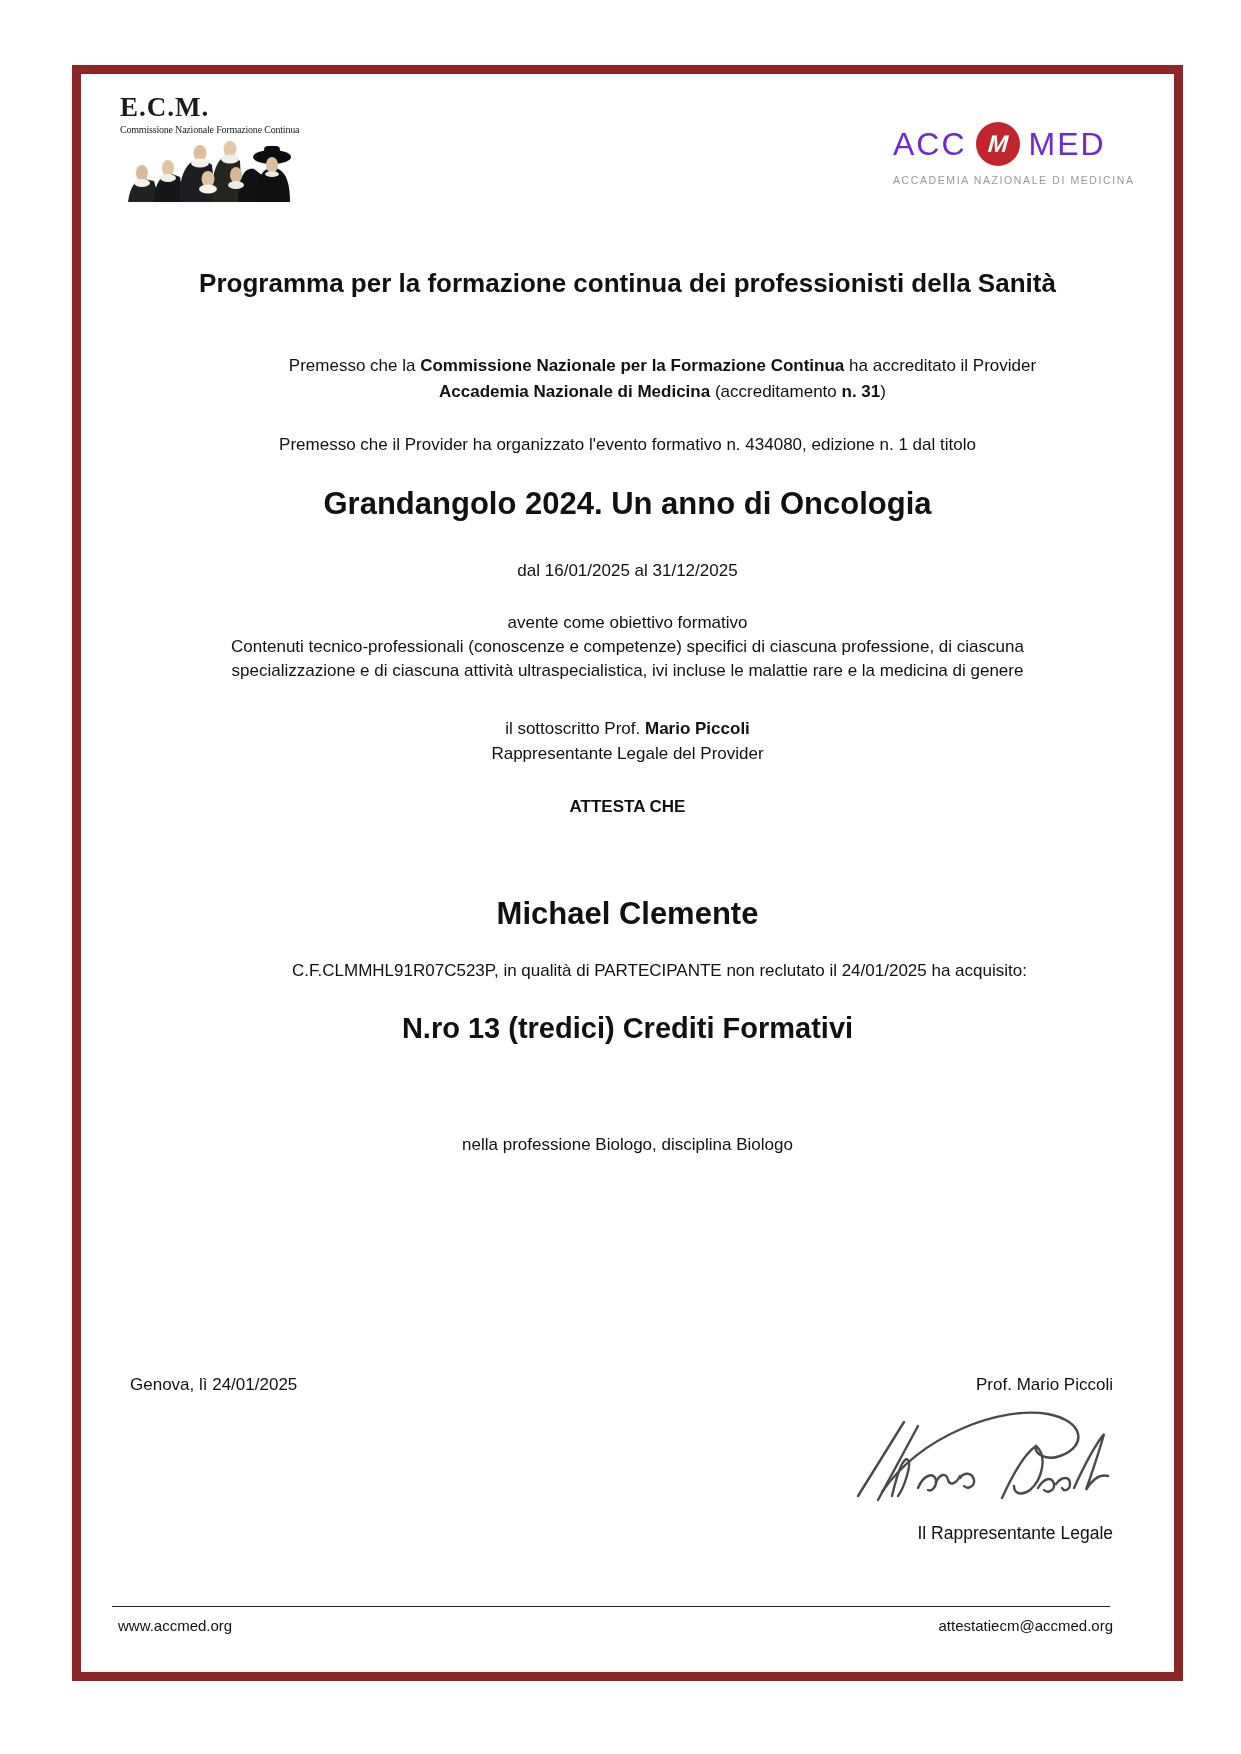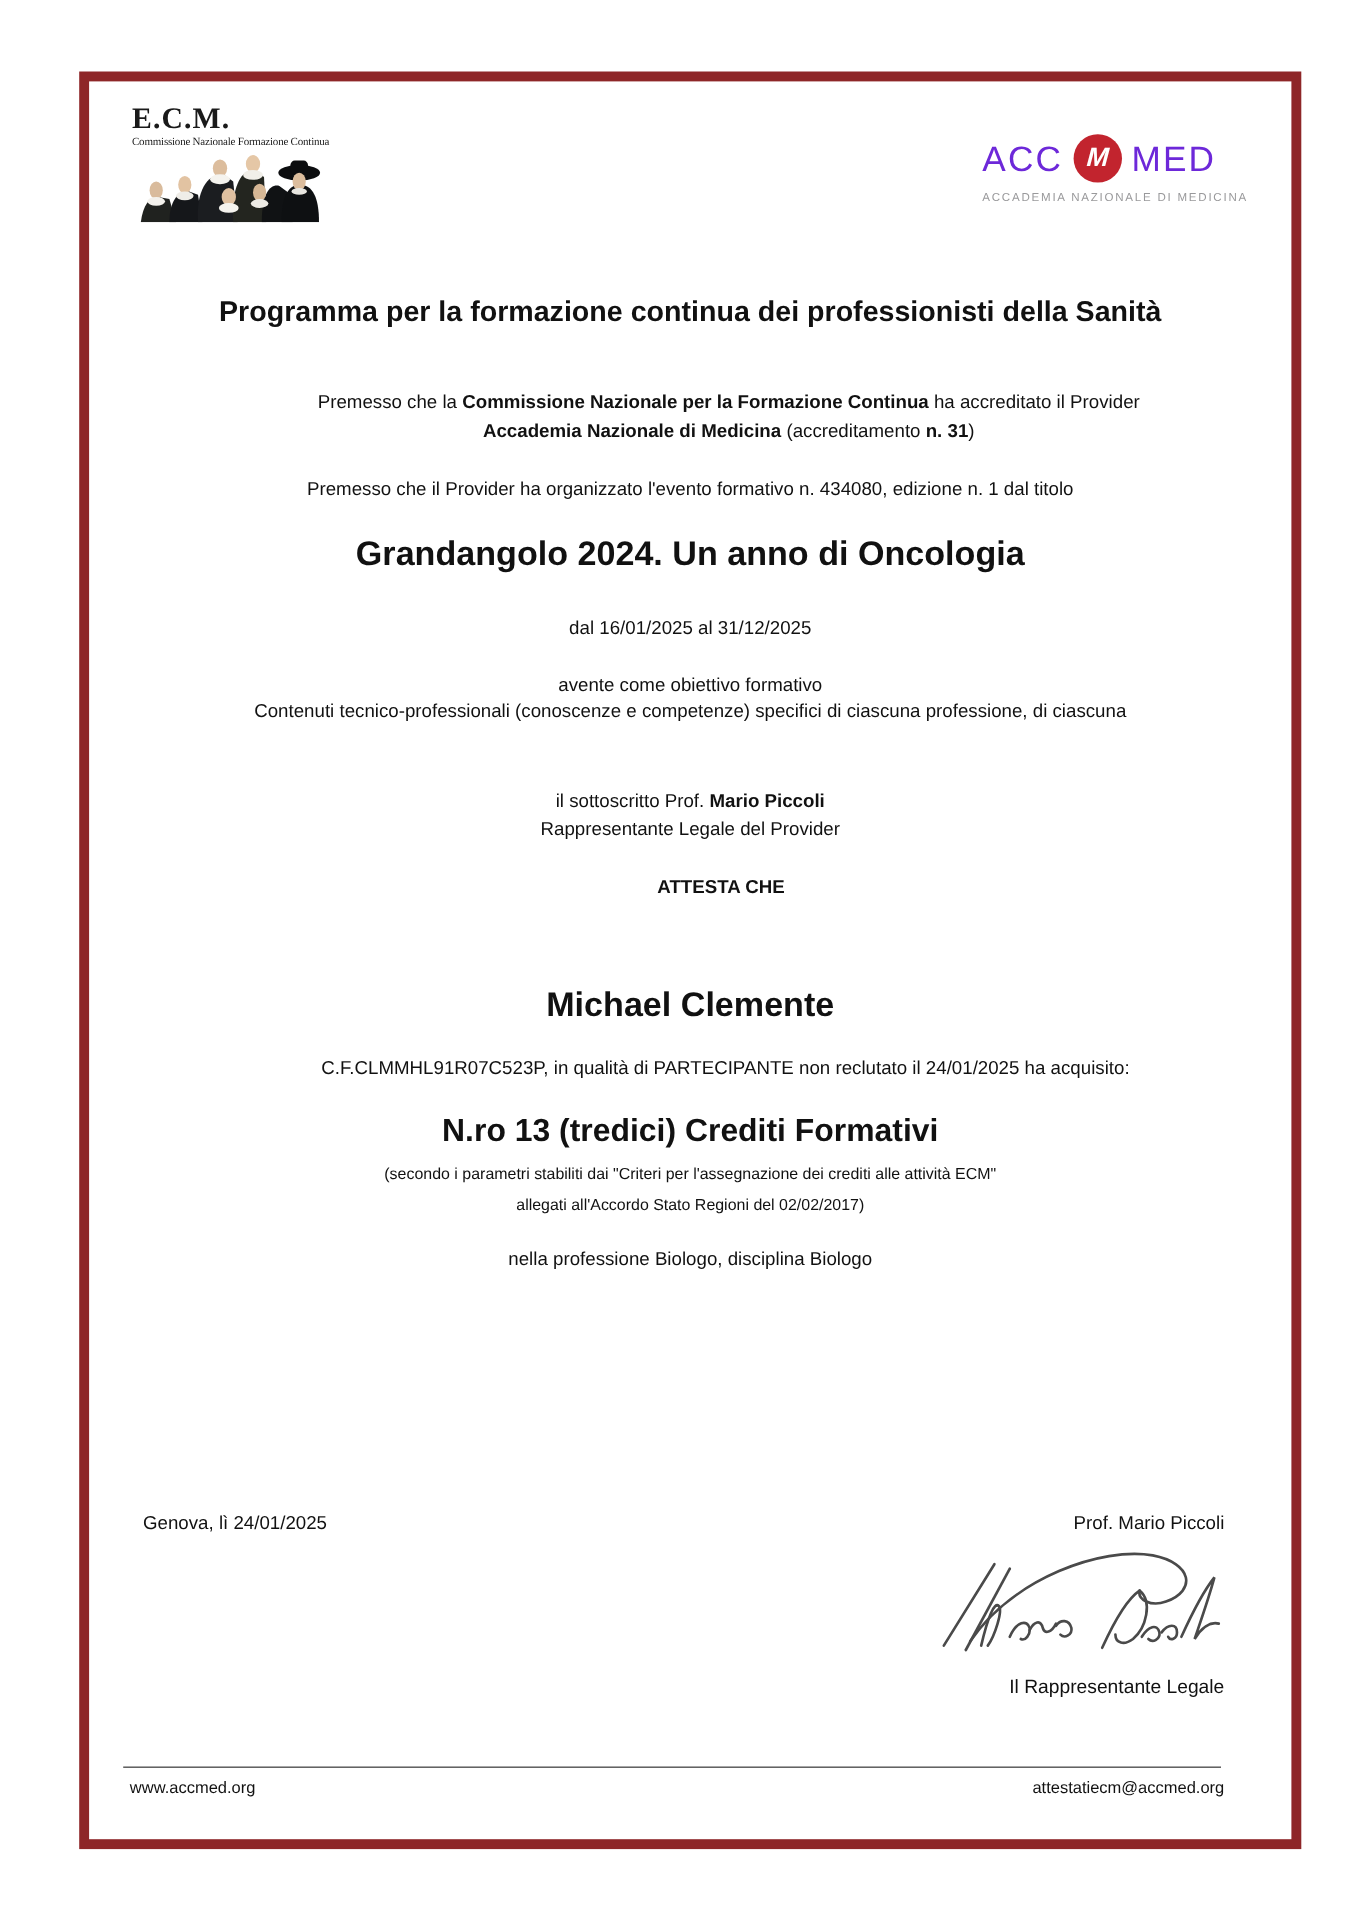--- a/index.html
+++ b/index.html
@@ -94,38 +94,35 @@
 
   <div class="centered t17" style="top:432px;">Premesso che il Provider ha organizzato l'evento formativo n. 434080, edizione n. 1 dal titolo</div>
 
   <div class="centered event-title" style="top:486px;">Grandangolo 2024. Un anno di Oncologia</div>
 
   <div class="centered t17" style="top:558px;">dal 16/01/2025 al 31/12/2025</div>
 
   <div class="centered t17" style="top:611px;line-height:24px;">
     <div>avente come obiettivo formativo</div>
     <div>Contenuti tecnico-professionali (conoscenze e competenze) specifici di ciascuna professione, di ciascuna</div>
+    <div>specializzazione e di ciascuna attività ultraspecialistica, ivi incluse le malattie rare e la medicina di genere</div>
   </div>
 
   <div class="centered t17" style="top:716px;line-height:25px;">
     <div><span>il sottoscritto Prof. </span><span class="b">Mario Piccoli</span></div>
     <div>Rappresentante Legale del Provider</div>
   </div>
 
-  <div class="centered t17 b" style="top:794px;padding-left:28px;">ATTESTA CHE</div>
+  <div class="centered t17 b" style="top:794px;">ATTESTA CHE</div>
 
   <div class="centered name-title" style="top:896px;">Michael Clemente</div>
 
   <div class="centered t17" style="top:958px;margin-left:32px;">C.F.CLMMHL91R07C523P, in qualità di PARTECIPANTE non reclutato il 24/01/2025 ha acquisito:</div>
 
   <div class="centered credits-title" style="top:1012px;">N.ro 13 (tredici) Crediti Formativi</div>
-  <div class="centered note" style="top:1054px;">
-    <div>(secondo i parametri stabiliti dai "Criteri per l'assegnazione dei crediti alle attività ECM"</div>
-    <div>allegati all'Accordo Stato Regioni del 02/02/2017)</div>
-  </div>
 
   <div class="centered t17" style="top:1132px;">nella professione Biologo, disciplina Biologo</div>
 
   <div class="abs t17" style="left:130px;top:1372px;">Genova, lì 24/01/2025</div>
   <div class="right-col t17" style="top:1372px;">Prof. Mario Piccoli</div>
 
   <svg class="sig" width="262" height="110" viewBox="0 0 262 110">
     <g fill="none" stroke="#4a4a4a" stroke-width="2.4" stroke-linecap="round">
 
       <path d="M6,92 L52,18"></path>

